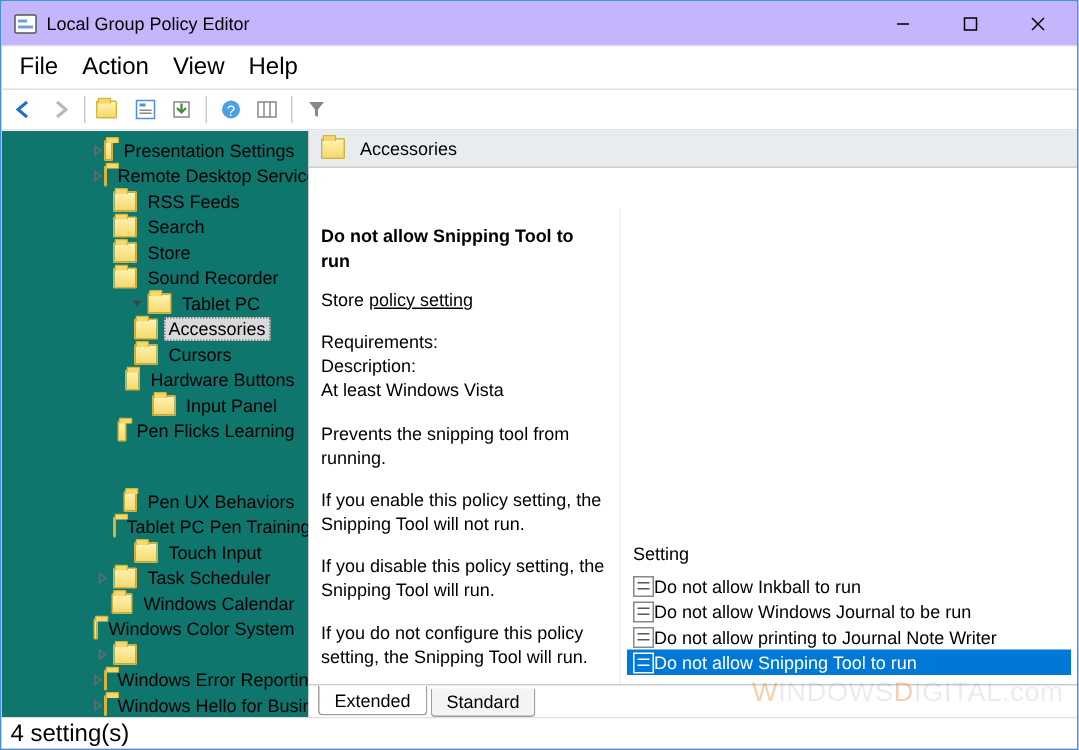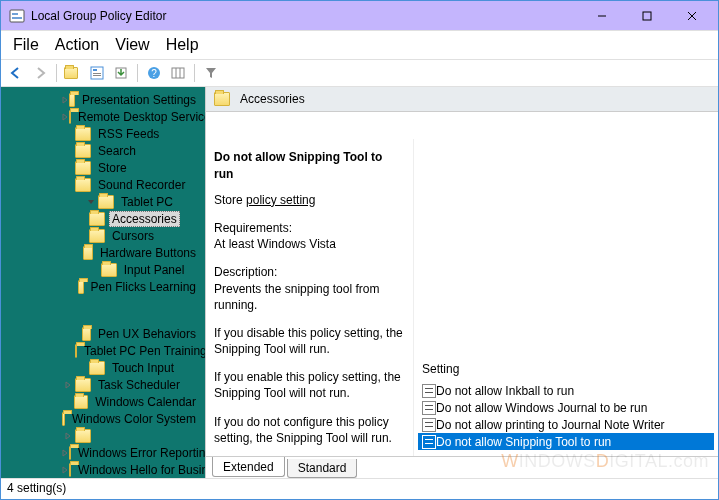--- a/index.html
+++ b/index.html
@@ -224,21 +224,21 @@
   .tab.active {
     background: #fff;
     position: relative;
     top: -1px;
     padding-top: 3px;
   }
   
   .statusbar {
     height: 20px;
     padding: 2px 6px;
-    font-size: 12px;
+    font-size: 16px;
     background: #fff;
   }
   
   .watermark {
     position: absolute;
     right: 10px;
     bottom: 28px;
     font-size: 18px;
     color: rgba(0,0,0,0.08);
     font-family: Arial, sans-serif;
@@ -480,25 +480,25 @@
       <span>Accessories</span>
     </div>
     <div class="extended-body">
       <div class="desc-panel">
         <div class="desc-title">Do not allow Snipping Tool to run</div>
         <div style="margin-bottom:12px;">
           <span>Store</span>
           <a href="#">policy setting</a>
         </div>
         <div>Requirements:</div>
+        <div>Description:</div>
         <div style="margin-bottom:12px;">At least Windows Vista</div>
-        <div>Description:</div>
         <div style="margin-bottom:12px;">Prevents the snipping tool from running.</div>
+        <div style="margin-bottom:12px;">If you enable this policy setting, the Snipping Tool will not run.</div>
         <div style="margin-bottom:12px;">If you disable this policy setting, the Snipping Tool will run.</div>
-        <div style="margin-bottom:12px;">If you enable this policy setting, the Snipping Tool will not run.</div>
         <div>If you do not configure this policy setting, the Snipping Tool will run.</div>
       </div>
       <div class="list-panel">
         <div class="list-header">Setting</div>
         <div id="list-root">
             <div class="list-item">
               <span class="policy-icon"></span>
               <span>Do not allow Inkball to run</span>
             </div>
             <div class="list-item">

